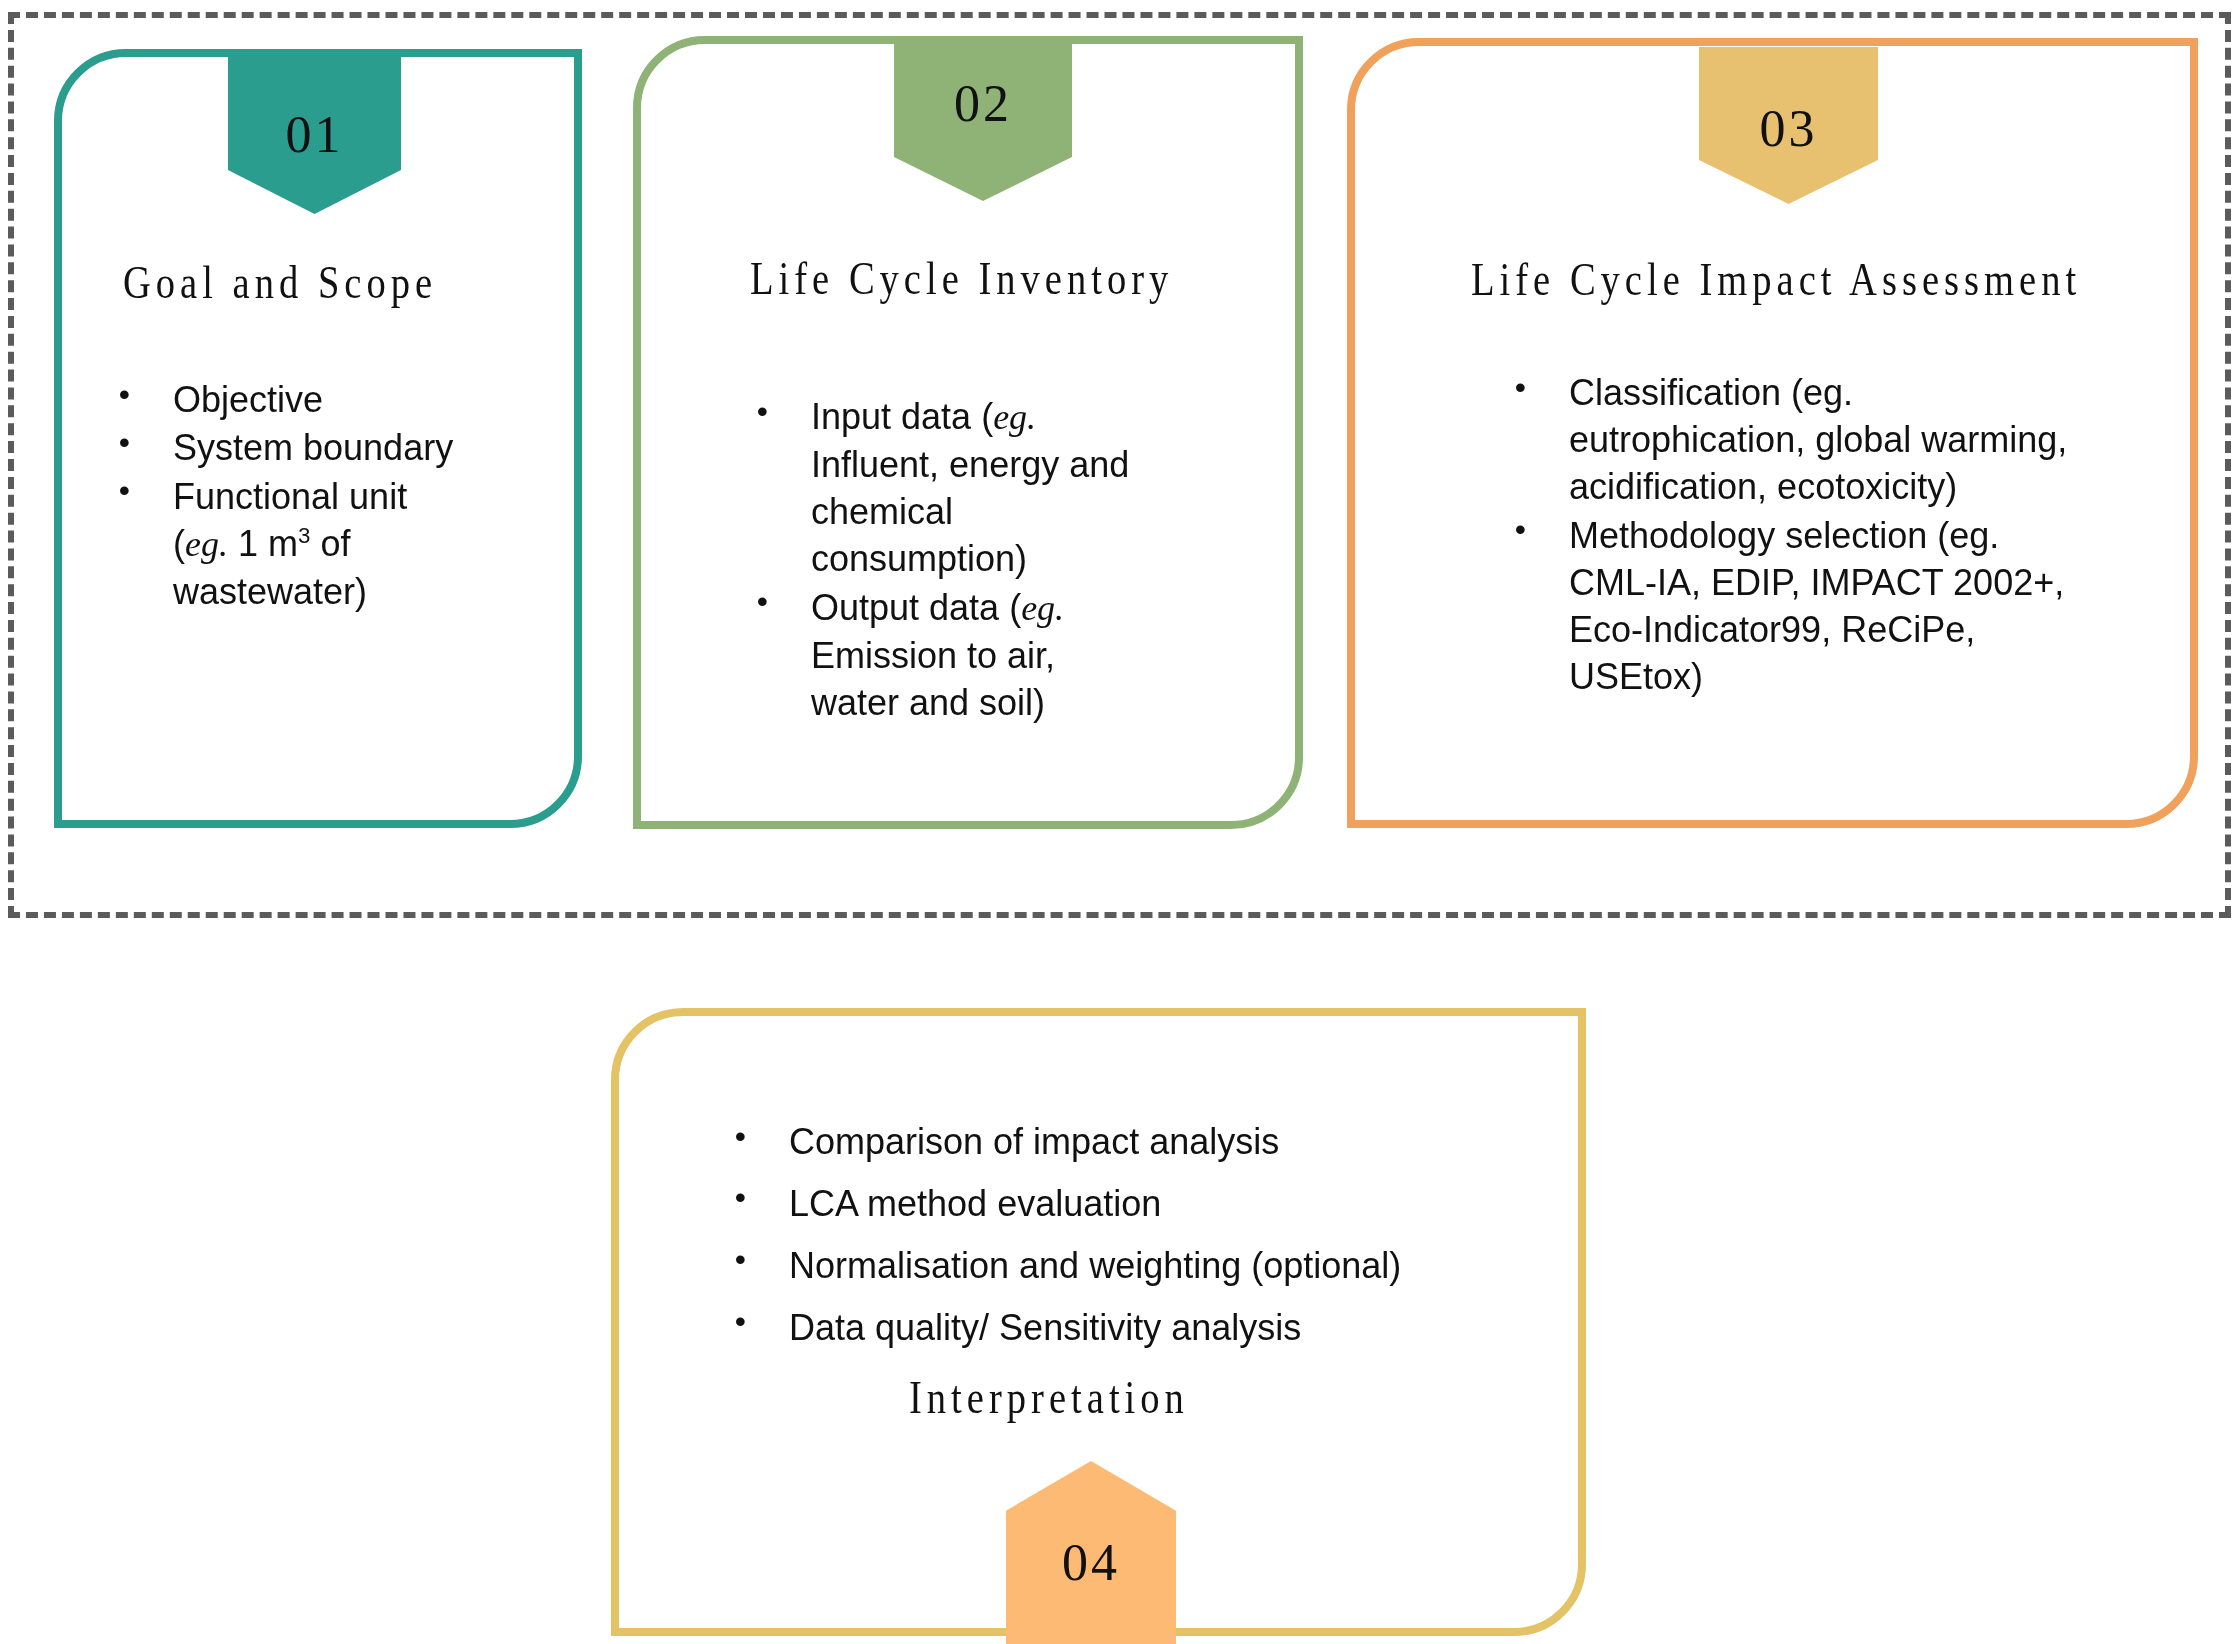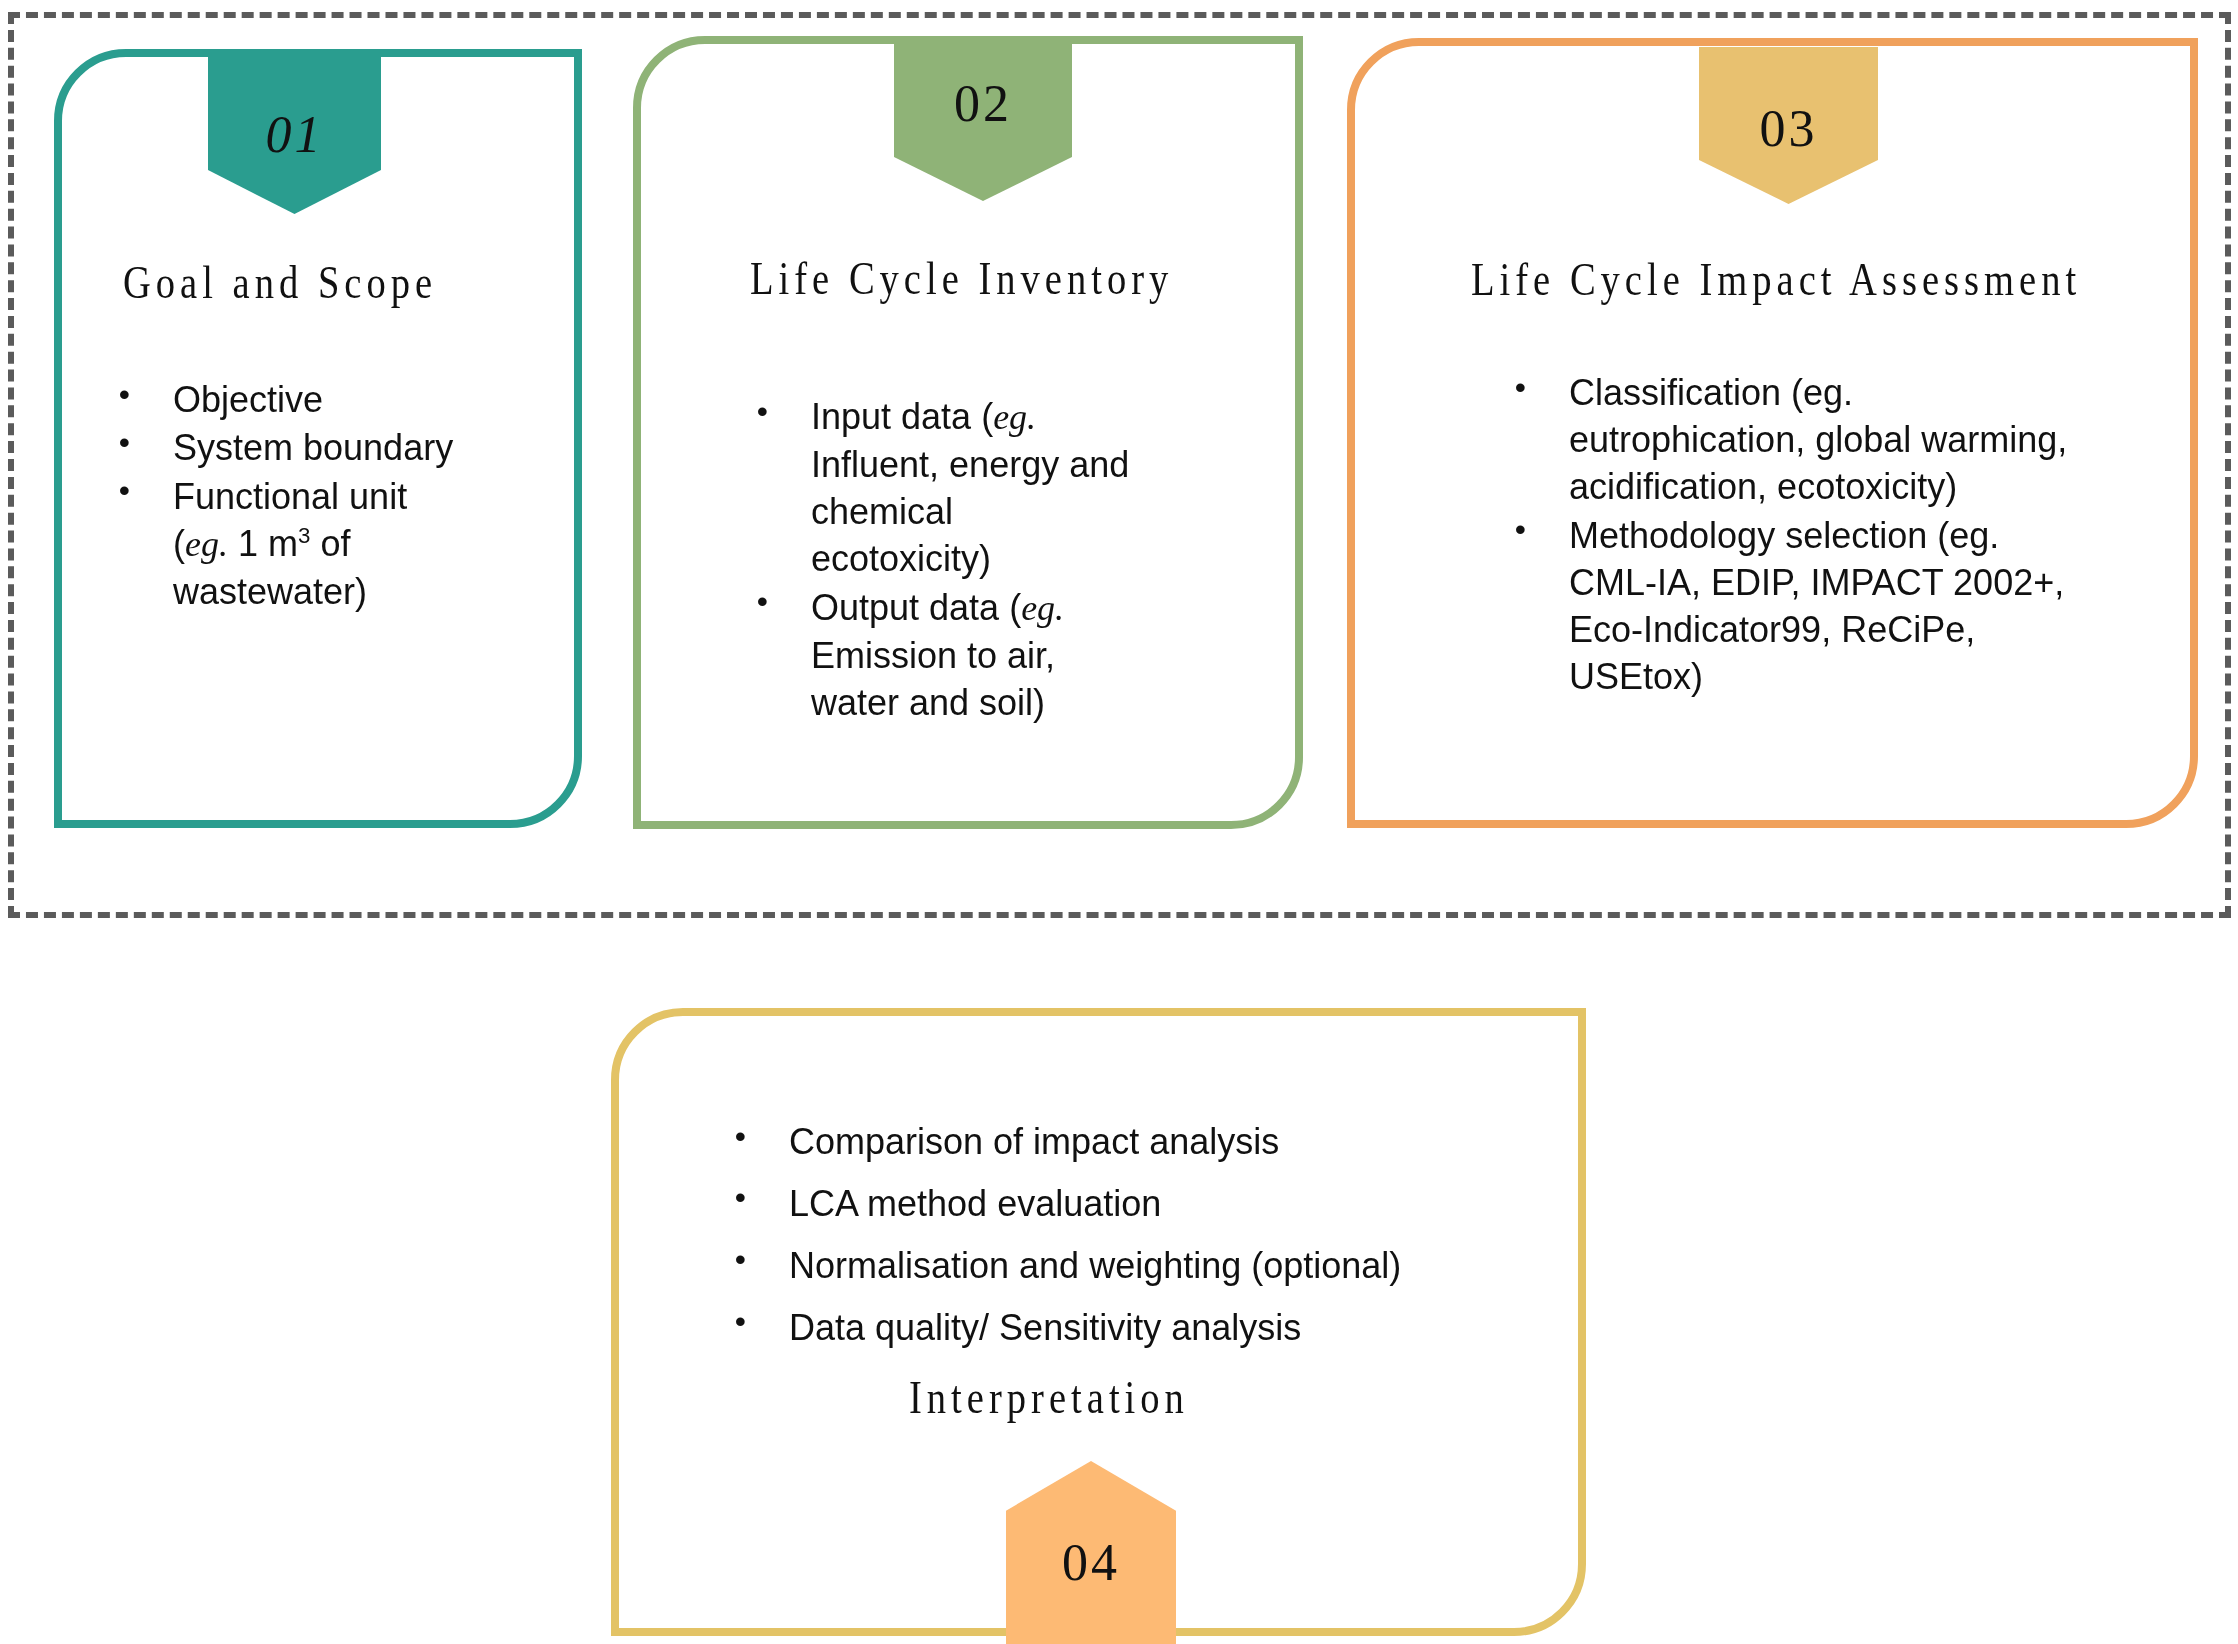--- a/index.html
+++ b/index.html
@@ -68,23 +68,22 @@
   .banner-down .num,
   .banner-up .num {
     display: block;
     font-family: "Liberation Serif", serif;
     font-weight: 400;
     letter-spacing: 0.06em;
     color: #111111;
   }
 
   .banner-01 {
-    left: 208px; top: 57px; width: 173px; height: 157px;
+    left: 228px; top: 57px; width: 173px; height: 157px;
     background: #2a9d8f;
-    font-style: italic;
   }
   .banner-01 .num { font-size: 52px; padding-top: 48px; }
 
   .banner-02 {
     left: 894px; top: 44px; width: 178px; height: 157px;
     background: #8fb377;
   }
   .banner-02 .num { font-size: 52px; padding-top: 29.5px; }
 
   .banner-03 {
@@ -182,21 +181,21 @@
     </ul>
   </div>
 
   <div class="stage-box box-02"></div>
   <div class="banner-down banner-02">
     <span class="num">02</span>
   </div>
   <div class="stage-title title-02">Life Cycle Inventory</div>
   <div class="bullets bullets-02">
     <ul>
-      <li><span>Input data (</span><em>eg.</em><span> Influent, energy and chemical ecotoxicity)</span></li>
+      <li><span>Input data (</span><em>eg.</em><span> Influent, energy and chemical consumption)</span></li>
       <li><span>Output data (</span><em>eg.</em><span> Emission to air, water and soil)</span></li>
     </ul>
   </div>
 
   <div class="stage-box box-03"></div>
   <div class="banner-down banner-03">
     <span class="num">03</span>
   </div>
   <div class="stage-title title-03">Life Cycle Impact Assessment</div>
   <div class="bullets bullets-03">

